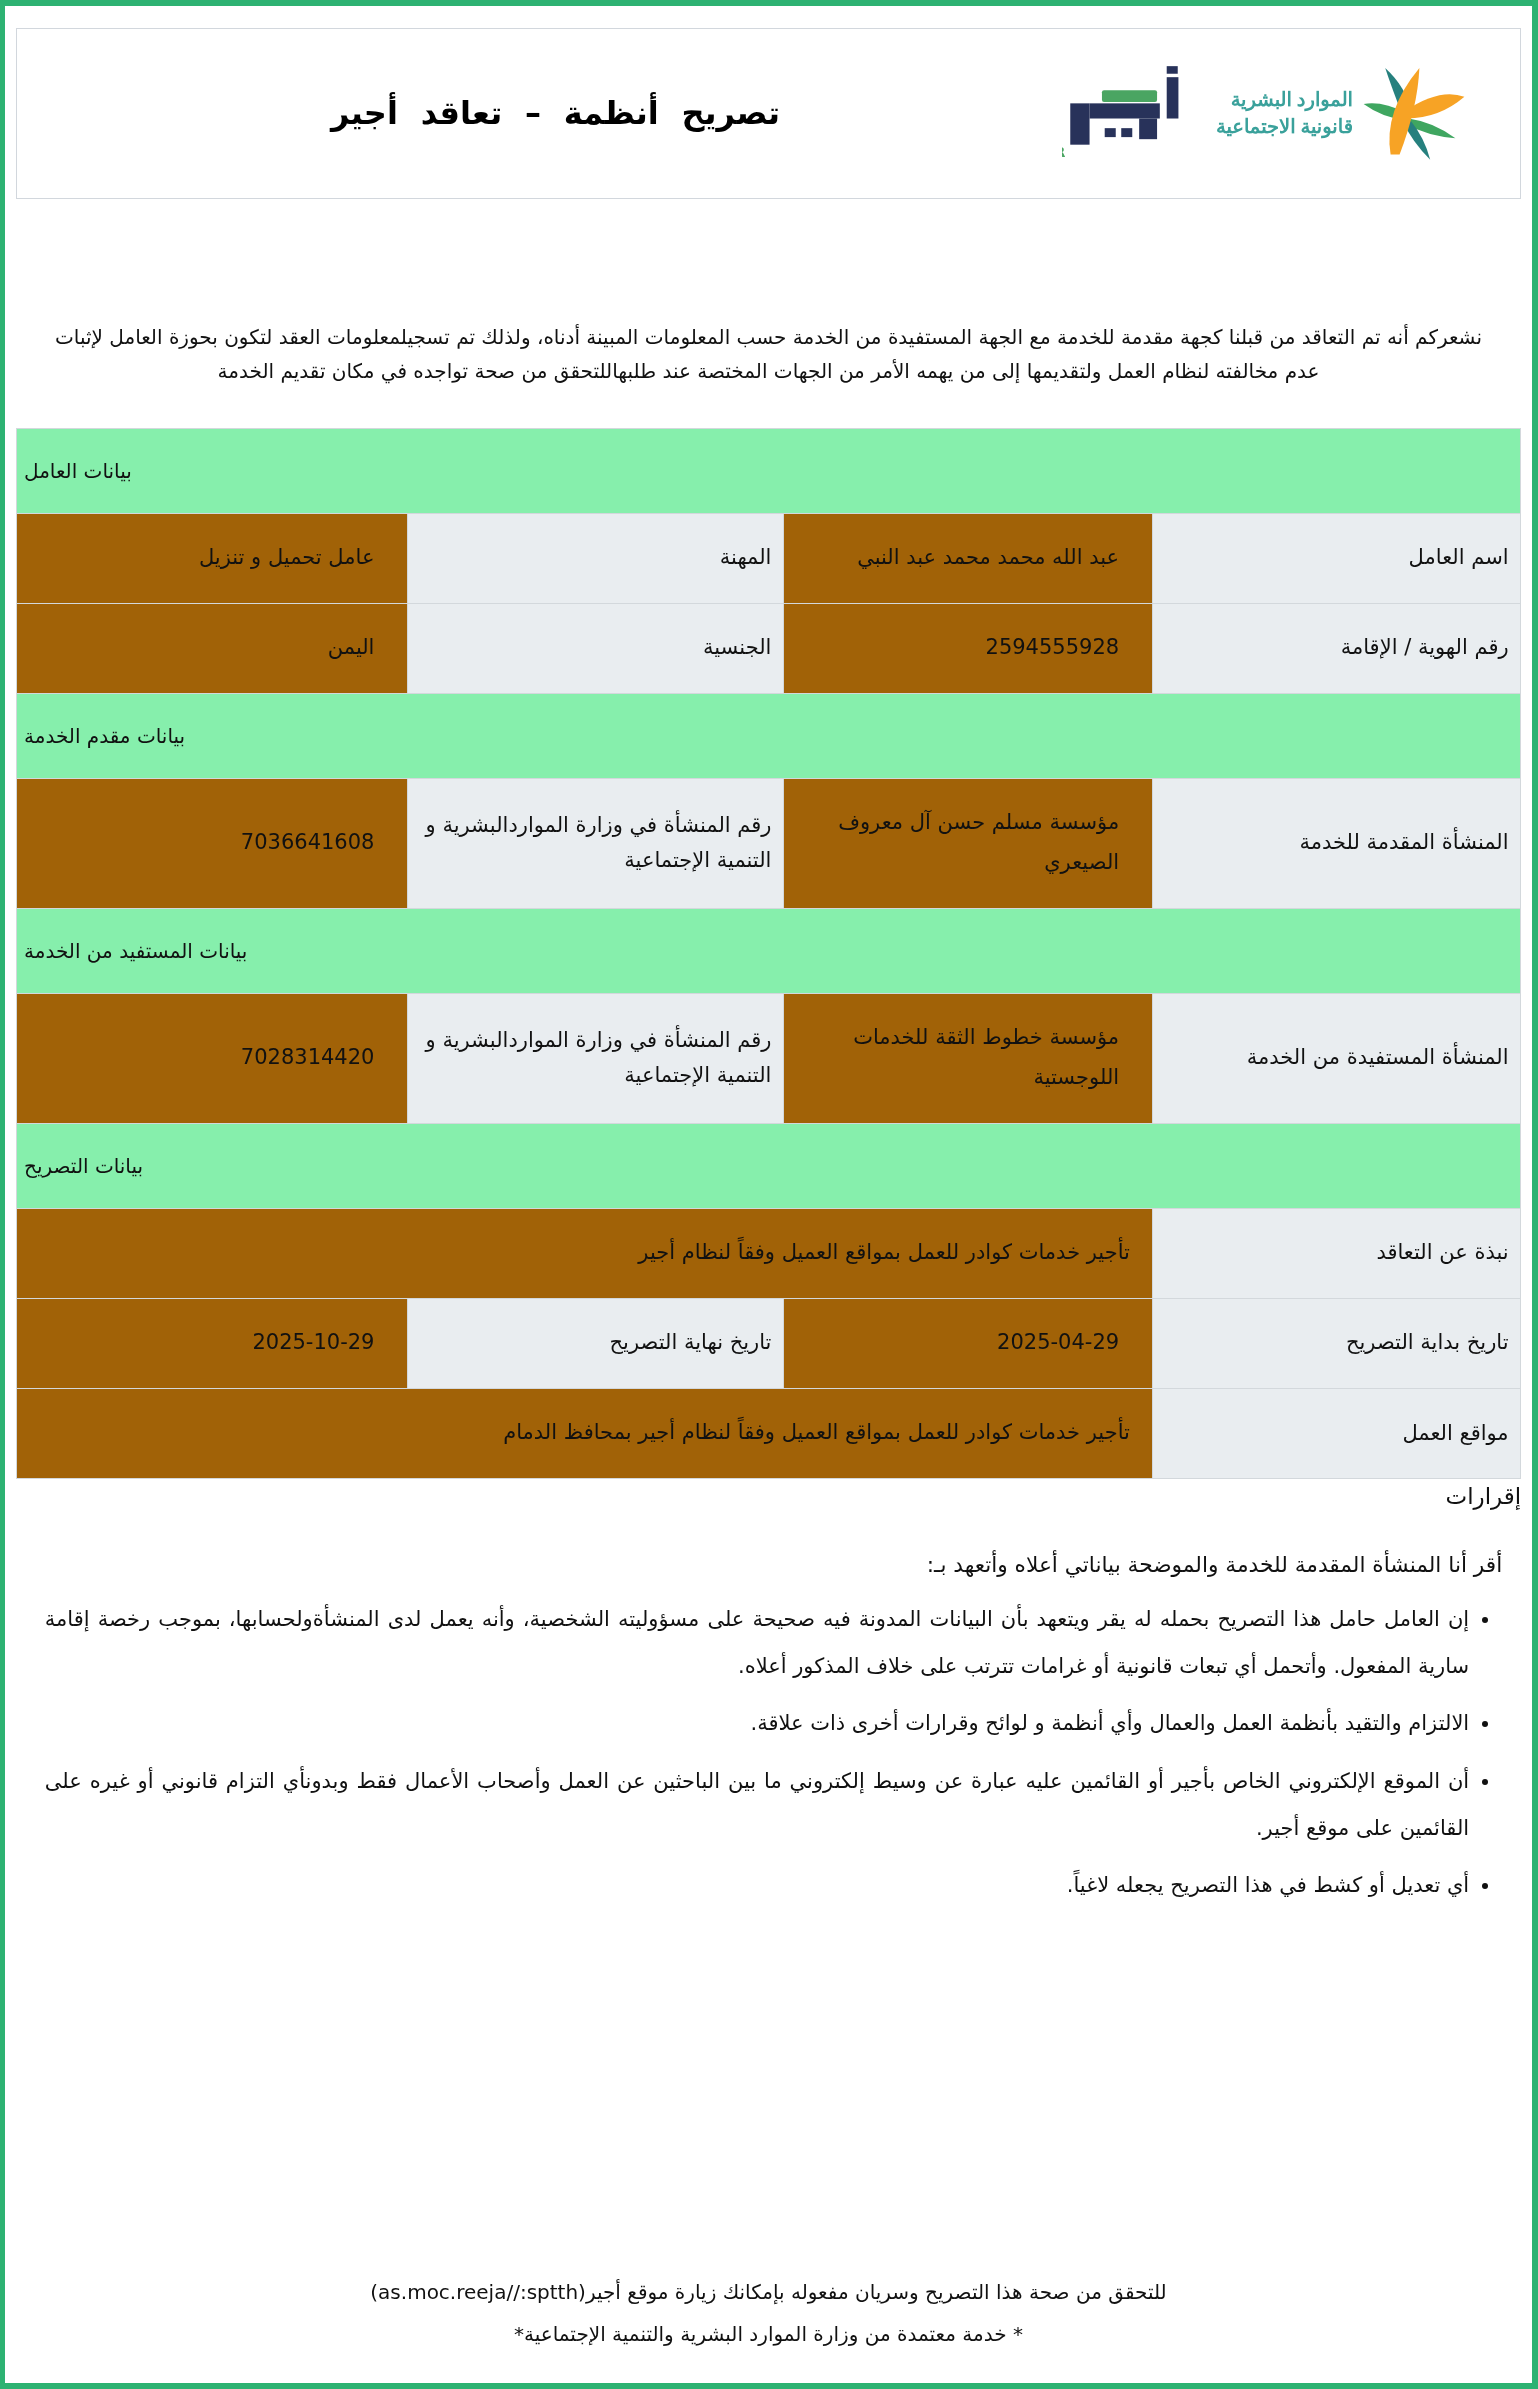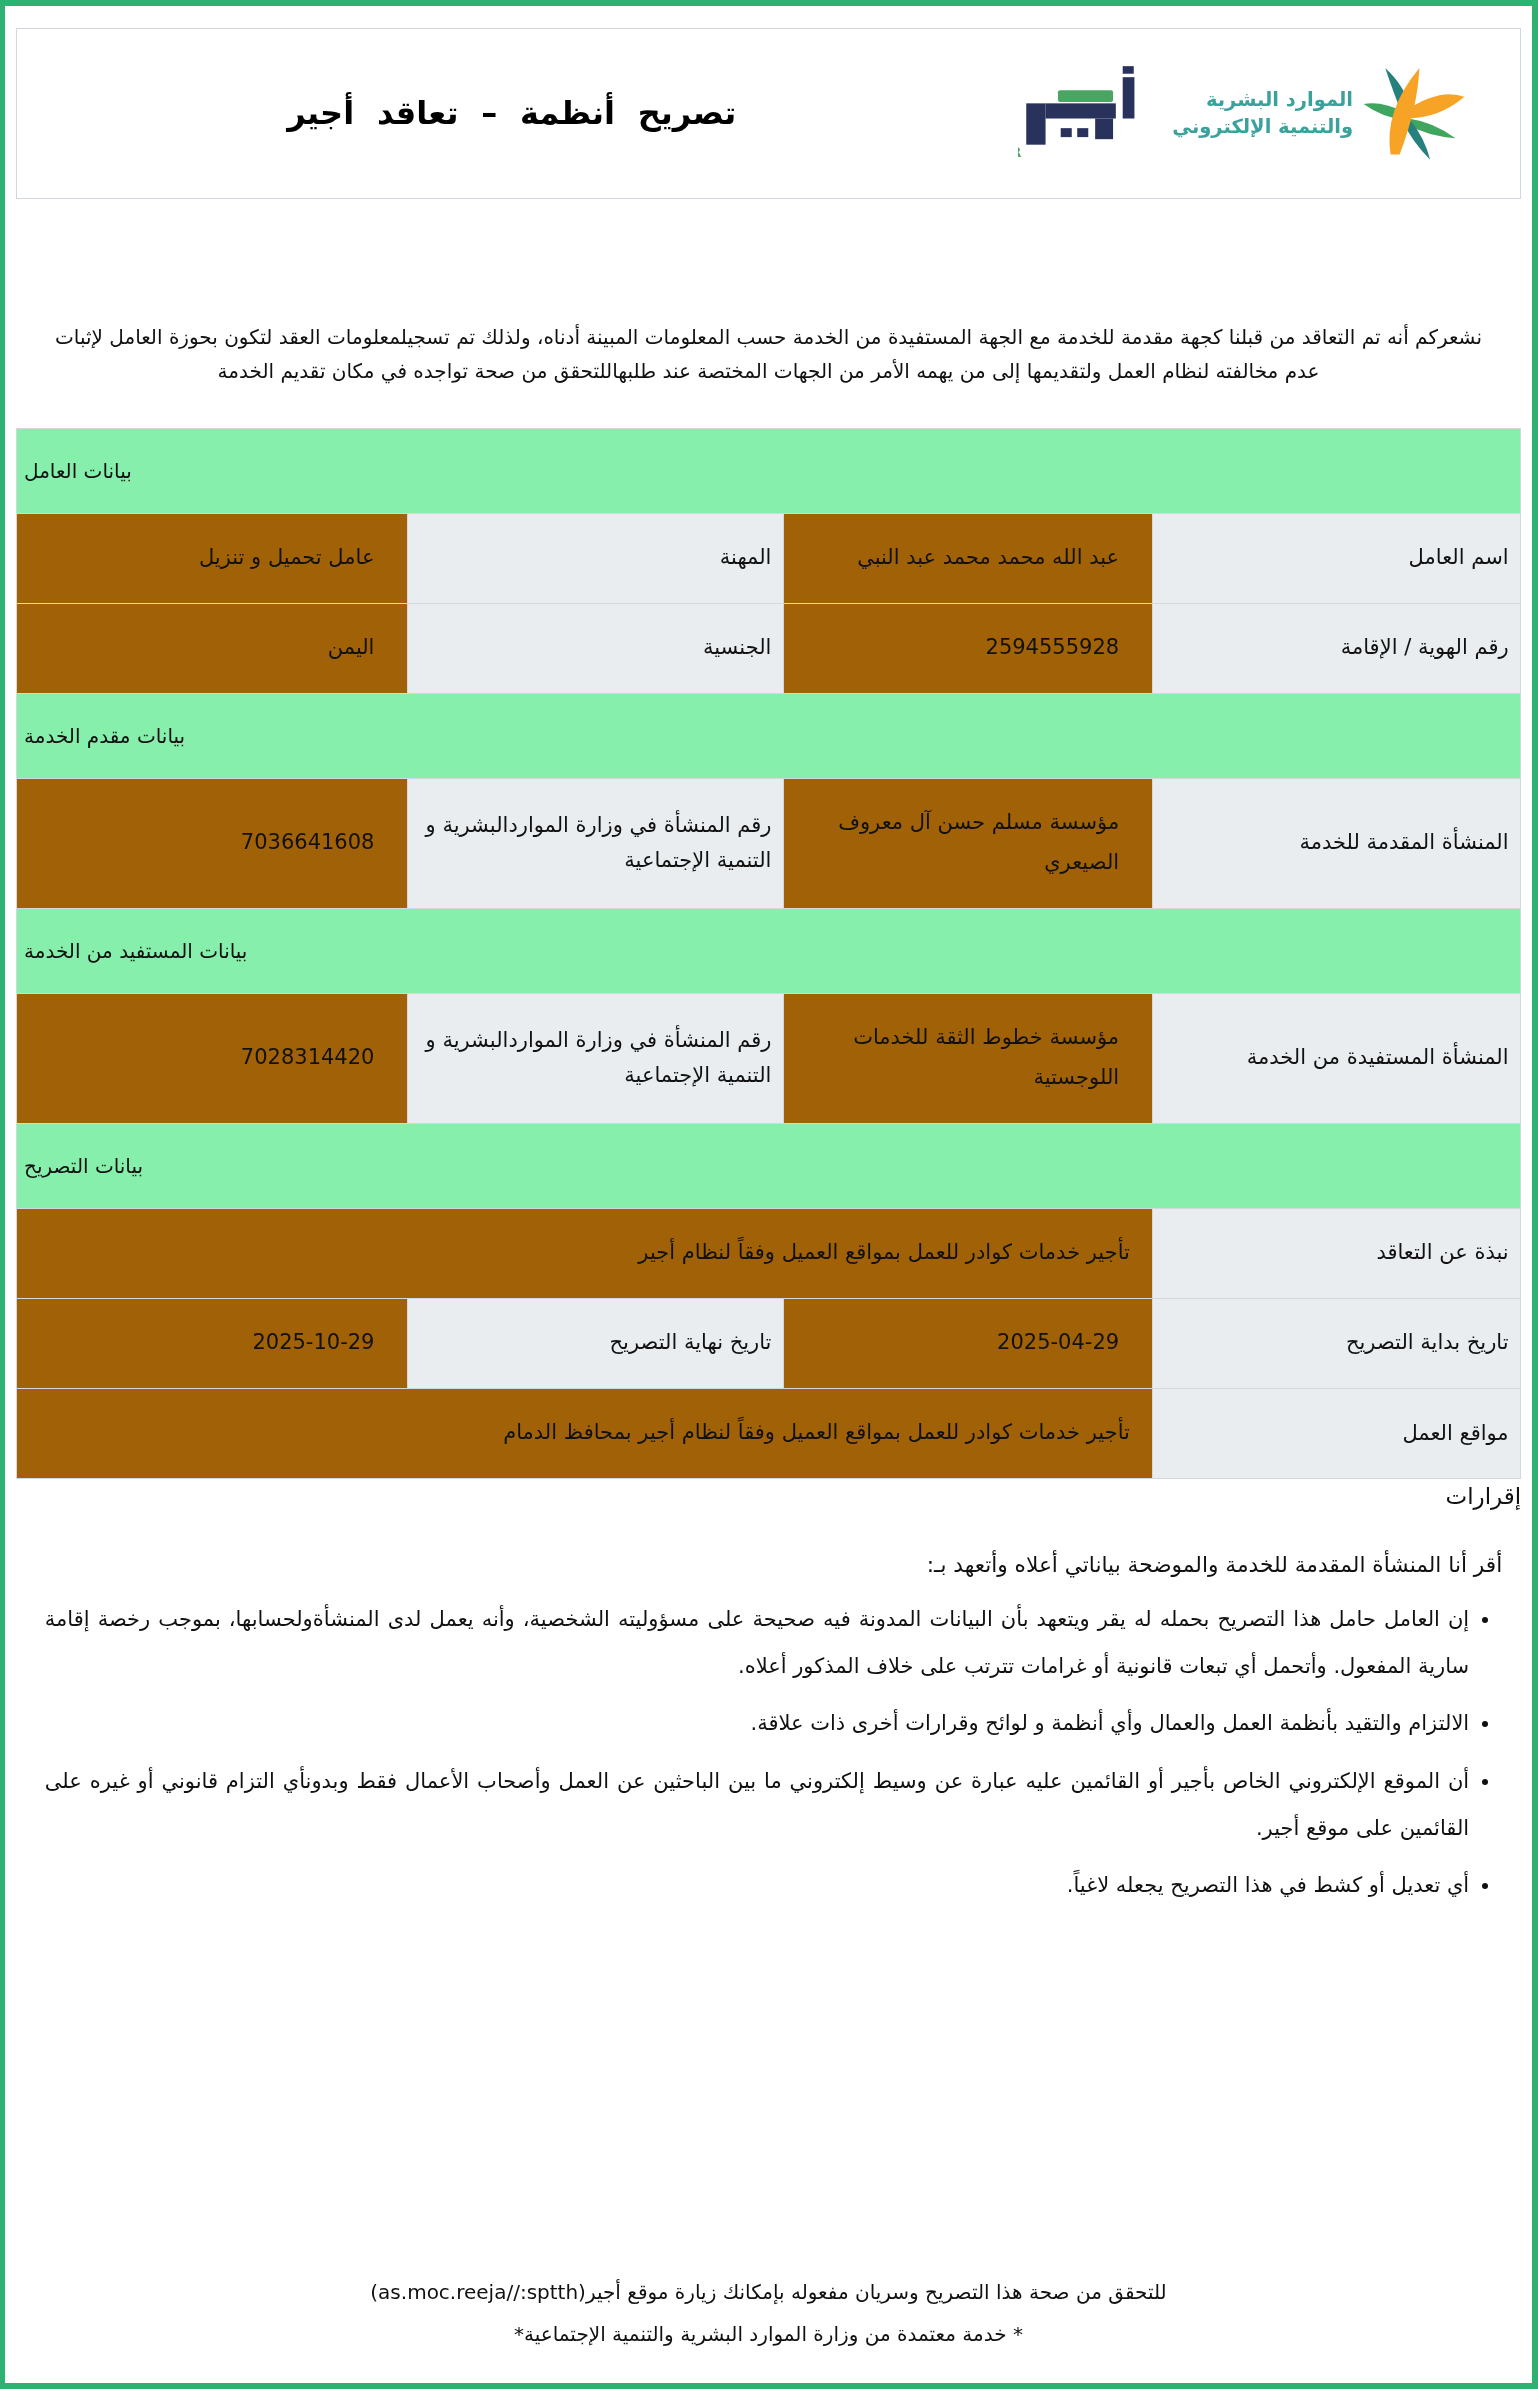--- a/index.html
+++ b/index.html
@@ -8,21 +8,21 @@
     border:6.5px solid #2db272;background:#fff;
     display:flex;flex-direction:column;
     padding:10px 10.8px 0 10.8px;
     font-family:"DejaVu Sans",sans-serif;color:#111;
     direction:rtl;overflow:hidden;
   }
   
   .topbar{display:flex;gap:5px;margin-top:11.6px;height:171px;flex:none;}
   .box{border:1.4px solid #d2d7dd;background:#fff;box-sizing:border-box;}
   .brand-box{flex:1;display:flex;align-items:center;padding-right:52px;}
-  .ministry{display:flex;align-items:center;gap:7.2px;}
+  .ministry{display:flex;align-items:center;gap:7.2px;font-family:Liberation Serif, serif;}
   .ministry-text{
     text-align:right;font-size:19.5px;font-weight:bold;
     color:#3aa19b;line-height:1.4;white-space:nowrap;
   }
   .ajeer{margin-right:30px;display:flex;align-items:center;}
   .doc-title{
     margin:0 282px 0 0;font-size:32px;font-weight:bold;
     word-spacing:11.6px;white-space:nowrap;color:#000;
   }
   .tq-box{width:235px;display:flex;align-items:flex-end;justify-content:flex-end;
@@ -61,21 +61,21 @@
         <svg width="108" height="108" viewBox="0 0 120 120" aria-hidden="true">
           <path fill="#26807e" d="M47,62 Q36,34 28,10 Q52,32 56,58 Z"></path>
           <path fill="#3fa660" d="M52,60 Q24,46 4,50 Q26,66 52,68 Z"></path>
           <path fill="#f7a325" d="M50,58 Q88,32 116,42 Q88,66 52,66 Z"></path>
           <path fill="#3fa660" d="M54,66 Q82,70 106,88 Q76,86 50,72 Z"></path>
           <path fill="#26807e" d="M56,68 Q72,88 78,112 Q58,92 48,70 Z"></path>
           <path fill="#f7a325" d="M34,106 Q26,58 66,10 Q64,54 44,106 Z"></path>
         </svg>
         <div class="ministry-text">
           <div>الموارد البشرية</div>
-          <div>والتنمية الإلكتروني</div>
+          <div>قانونية الاجتماعية</div>
         </div>
       </div>
 
       <div class="ajeer">
         <svg width="124" height="100" viewBox="0 0 180 140" aria-hidden="true">
           <rect x="12" y="56" width="28" height="60" fill="#28325a"></rect>
           <rect x="40" y="56" width="102" height="22" fill="#28325a"></rect>
           <rect x="112" y="78" width="26" height="30" fill="#28325a"></rect>
           <rect x="62" y="92" width="16" height="13" fill="#28325a"></rect>
           <rect x="86" y="92" width="16" height="13" fill="#28325a"></rect>

